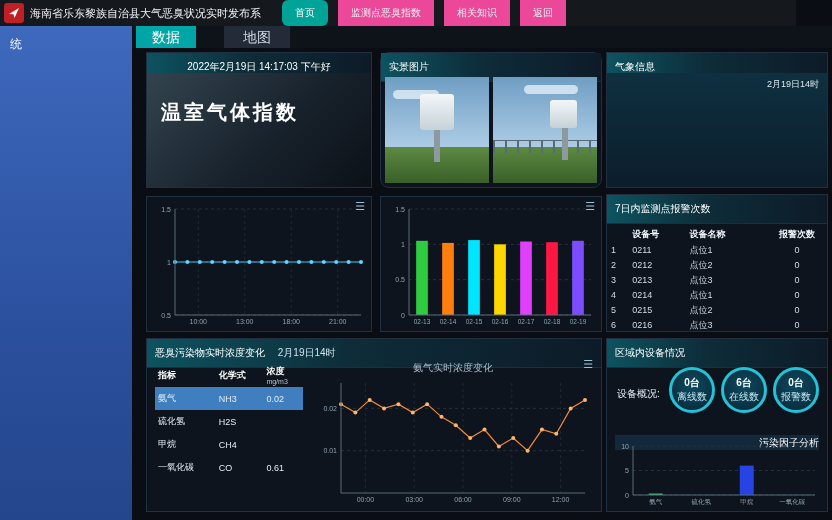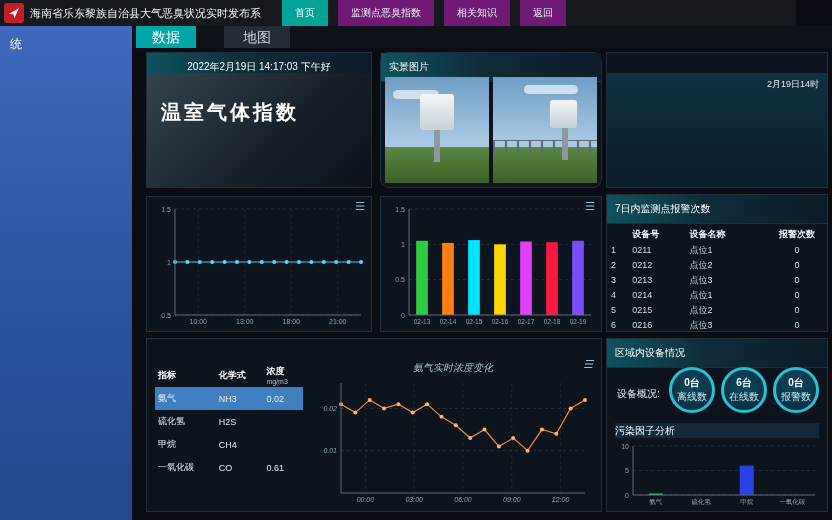--- a/index.html
+++ b/index.html
@@ -7,22 +7,22 @@
     width:832px;height:520px;position:relative;overflow:hidden;
     background:#0a0d13;color:#dfe7ee;
     font-family:"Liberation Sans",sans-serif;
   }
   
   .topbar{position:absolute;left:0;top:0;width:796px;height:26px;background:#15181d;border-bottom:1px solid #fca5a5;}
   .logo{position:absolute;left:4px;top:3px;width:20px;height:20px;background:#c01f25;border-radius:3px;}
   .logo-shape{position:absolute;left:5px;top:5px;width:10px;height:10px;background:#fff;clip-path:polygon(0 60%,100% 0,55% 100%,45% 62%);}
   .app-title{position:absolute;left:30px;top:0;height:26px;line-height:26px;font-size:11px;color:#eef3f7;white-space:nowrap;}
   .nav{position:absolute;left:282px;top:0;height:26px;display:flex;gap:10px;}
-  .nav-item{height:26px;line-height:26px;padding:0 13px;font-size:10px;color:#e8eef3;background:#701a75;cursor:pointer;white-space:nowrap;}
-  .nav-item.active{background:#00a398;color:#fff;}
+  .nav-item{height:26px;line-height:26px;padding:0 13px;font-size:10px;color:#e8eef3;background:#ec4899;cursor:pointer;white-space:nowrap;}
+  .nav-item.active{background:#00a398;color:#fff;border-radius:6px;}
   
   .sidebar{position:absolute;left:0;top:26px;width:132px;height:494px;background:linear-gradient(180deg,#3e69bd 0%,#2b509e 60%,#24468c 100%);}
   .sidebar-label{padding:10px 0 0 10px;font-size:12px;color:#fff;}
   .tabbar{position:absolute;left:132px;top:26px;width:700px;height:22px;background:#0e1219;}
   .tab{position:absolute;top:0;height:22px;line-height:22px;text-align:center;font-size:14px;cursor:pointer;}
   .tab.active{left:4px;width:60px;background:#00a5a8;color:#fff;}
   .tab.t2{left:92px;width:66px;background:#232a38;color:#cfd6e0;}
   
   .panel{position:absolute;background:#0d141d;border:1px solid #203040;box-sizing:border-box;}
   .panel-header{height:20px;line-height:20px;font-size:10px;color:#fff;padding:4px 8px;white-space:nowrap;
@@ -66,34 +66,34 @@
   .alarm-table th:nth-child(2){width:52px;}
   .alarm-table th:nth-child(3){width:80px;}
   .alarm-table th:nth-child(4){width:56px;text-align:center;}
   .alarm-table td:last-child{text-align:center;}
   
   .poll-table{position:absolute;left:8px;top:24px;width:148px;border-collapse:collapse;}
   .poll-table th{font-size:9px;color:#fff;text-align:left;padding:2px 3px;font-weight:bold;}
   .poll-table .unit{display:block;font-size:7px;color:#b7c6d2;font-weight:normal;}
   .poll-table td{font-size:9px;color:#e2ecf3;padding:5px 3px;}
   .poll-table tr.hl{background:#3f7fc0;}
-  .nh3-area{position:absolute;left:164px;top:22px;right:6px;bottom:4px;font-style:italic;}
+  .nh3-area{position:absolute;left:164px;top:22px;right:6px;bottom:4px;}
   .nh3-title{text-align:center;font-size:10px;color:#a9bcc9;height:14px;line-height:14px;}
   .nh3-chart{position:absolute;left:0;right:0;top:14px;bottom:0;}
   .nh3-area .toolbox{top:-2px;right:2px;}
   
   .ov-label{position:absolute;top:48px;left:10px;font-size:10px;color:#e6eef4;}
   .circles{position:absolute;top:28px;left:62px;right:8px;display:flex;justify-content:space-between;}
   .circle{width:46px;height:46px;box-sizing:border-box;border-radius:50%;border:3px solid #22c3d6;
     background:radial-gradient(circle at 50% 40%,#0e4a60,#0a2536);
     display:flex;flex-direction:column;align-items:center;justify-content:center;}
   .circle .cnt{font-size:10px;color:#fff;font-weight:bold;}
   .circle .lbl{font-size:10px;color:#bfe9f2;}
-  .factor-sub{position:absolute;top:84px;left:8px;right:8px;height:15px;line-height:15px;background:#13283a;
-    text-align:left;font-size:10px;color:#fff;}
+  .factor-sub{position:absolute;top:96px;left:8px;right:8px;height:15px;line-height:15px;background:#13283a;
+    text-align:right;font-size:10px;color:#fff;}
   .factor-chart{position:absolute;top:101px;left:6px;right:6px;bottom:4px;}
 </style>
 </head>
 <body>
 
 <div class="topbar">
   <div class="logo">
       <span class="logo-shape"></span>
     </div>
   <div class="app-title">海南省乐东黎族自治县大气恶臭状况实时发布系</div>
@@ -133,20 +133,21 @@
       <div class="cloud c2"></div>
         <div class="field"></div>
         <div class="fence"></div>
         <div class="device"></div>
         <div class="pole"></div>
     </div>
   </div>
 </div>
 
 <div class="panel p-weather">
+  <div class="panel-header">气象信息</div>
   <div class="weather-body">
     <div class="weather-time">2月19日14时</div>
   </div>
 </div>
 
 <div class="panel p-chart1">
   <div class="chart-fill"><svg width="224" height="134">
         <line x1="28" y1="118" x2="214" y2="118" stroke="#223140" stroke-dasharray="3 3"></line>
         <text x="24" y="120.5" text-anchor="end" font-size="7" fill="#8ea3b2">0.5</text>
         <line x1="28" y1="65" x2="214" y2="65" stroke="#223140" stroke-dasharray="3 3"></line>
@@ -260,20 +261,24 @@
           <td>6</td>
           <td>0216</td>
           <td>点位3</td>
           <td>0</td>
         </tr>
       </tbody>
   </table>
 </div>
 
 <div class="panel p-poll">
+  <div class="panel-header">
+    <span>恶臭污染物实时浓度变化</span>
+    <span class="hdr-time">2月19日14时</span>
+  </div>
   <table class="poll-table">
     <thead>
       <tr>
         <th>指标</th>
         <th>化学式</th>
         <th>
           <span>浓度</span>
           <span class="unit">mg/m3</span>
         </th>
       </tr>

